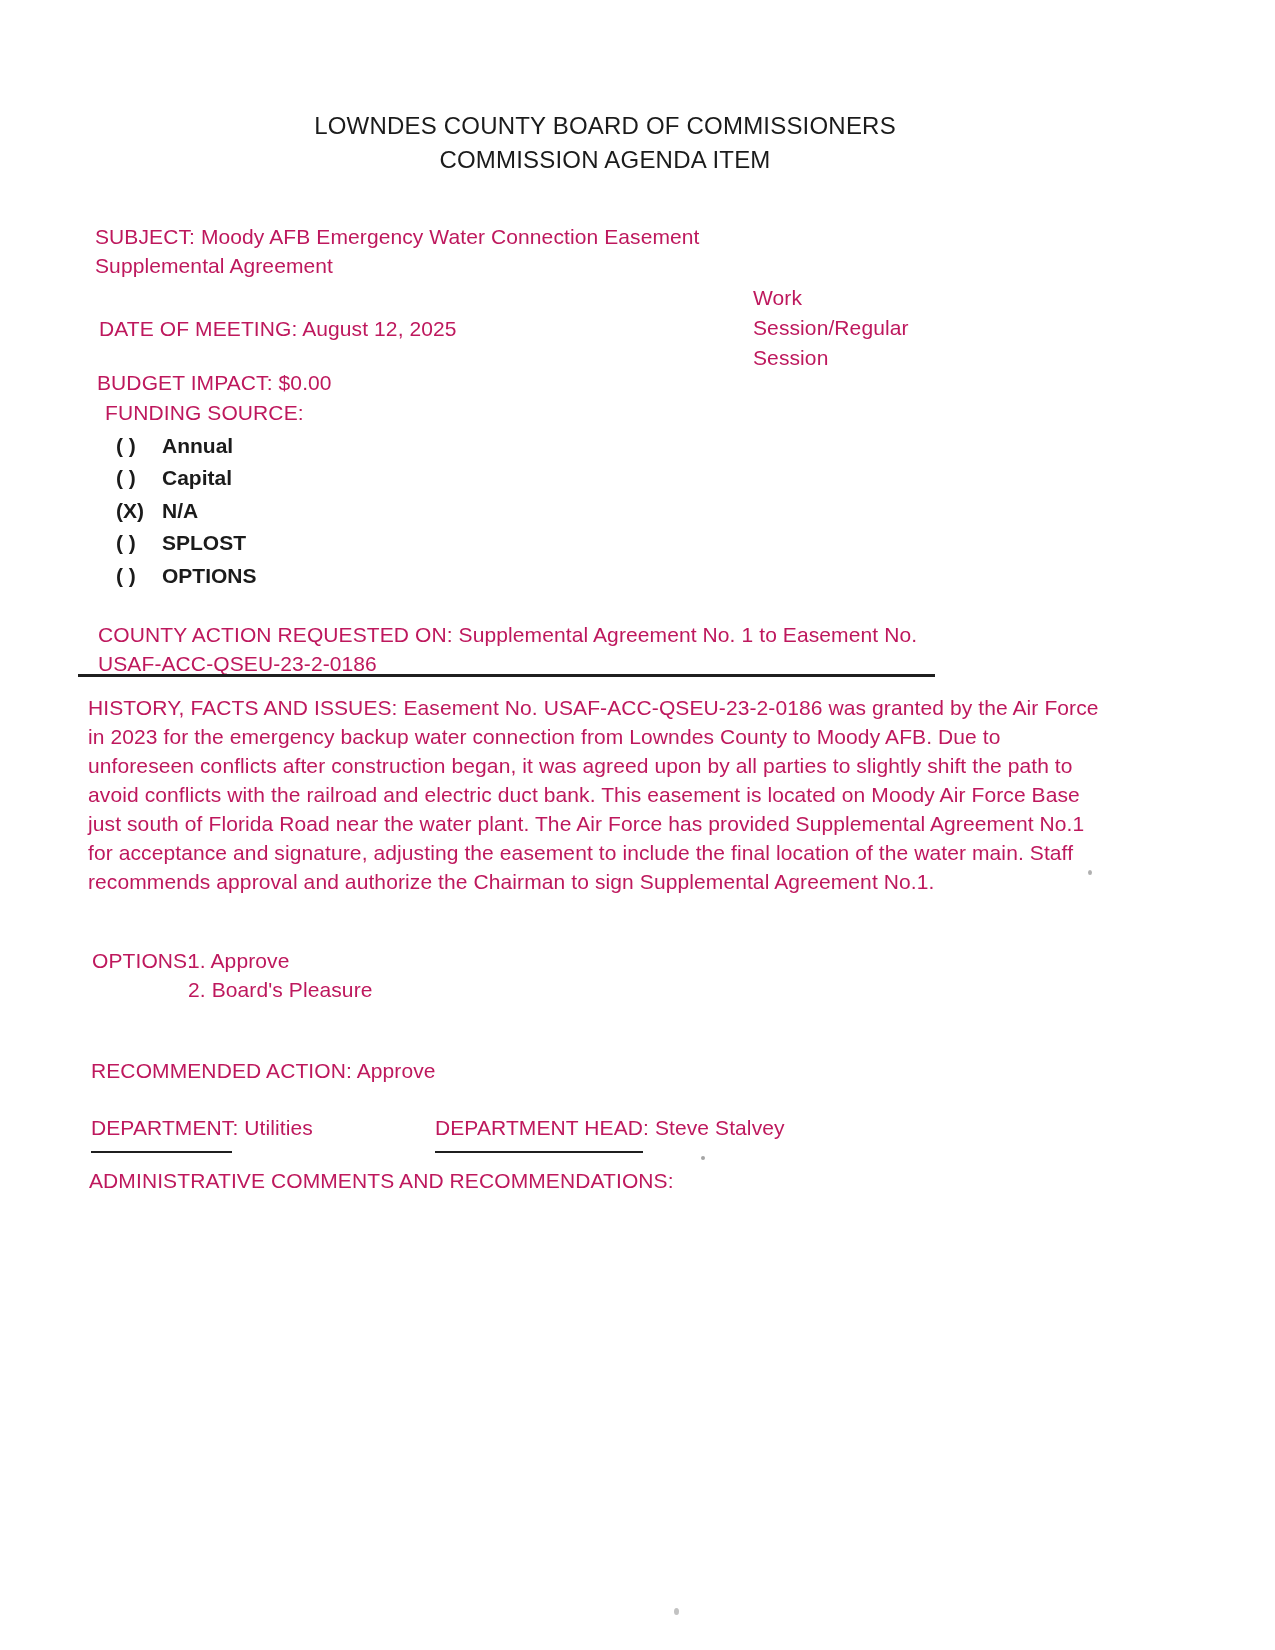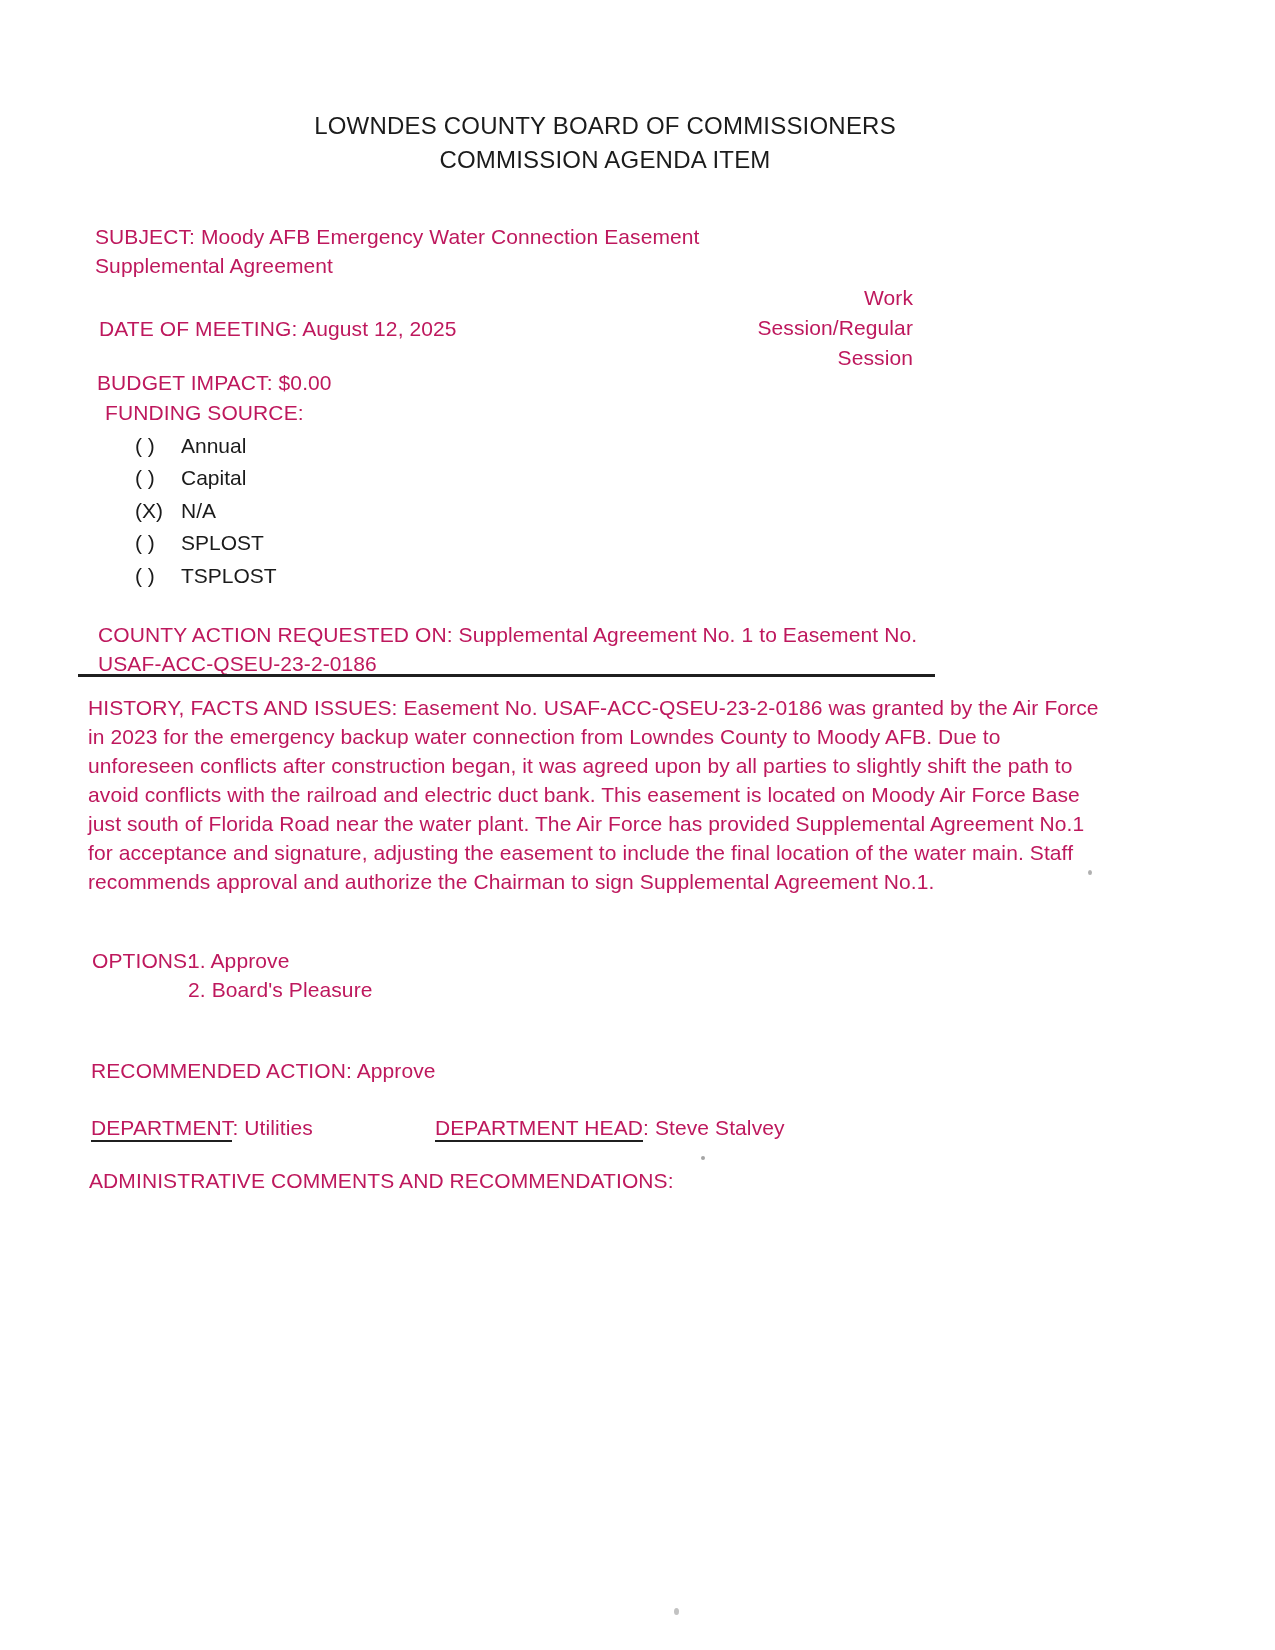--- a/index.html
+++ b/index.html
@@ -27,25 +27,25 @@
     position: absolute;
     top: 109px;
     left: 0;
     width: 1210px;
     text-align: center;
     font-size: 24px;
     line-height: 34px;
     letter-spacing: 0.2px;
   }
   .subject      { top: 222px; left: 95px;  width: 605px; }
-  .session-col  { top: 283px; left: 753px; width: 160px; line-height: 30px; text-align: right; }
+  .session-col  { top: 283px; left: 753px; width: 160px; line-height: 30px; }
   .date-line    { top: 314px; left: 99px; }
   .budget-line  { top: 368px; left: 97px; }
   .funding-label{ top: 398px; left: 105px; }
-  .funding-list { position: absolute; top: 430px; left: 135px; }
+  .funding-list { position: absolute; top: 430px; left: 116px; font-weight: bold; }
   .frow {
     height: 32.4px;
     line-height: 32.4px;
     font-size: 21px;
     white-space: pre;
   }
   .frow .mark { display: inline-block; width: 46px; }
   .county-action { top: 620px; left: 88px; width: 852px; margin-left: 10px; }
   .rule {
     position: absolute;
@@ -57,21 +57,21 @@
   }
   .history { top: 693px; left: 88px; width: 1022px; }
   .options-label { top: 946px; left: 92px; }
   .options-items { top: 946px; left: 188px; }
   .recommended   { top: 1056px; left: 91px; }
   .dept-line     { top: 1113px; left: 91px; }
   .dept-head-line{ top: 1113px; left: 435px; }
   .admin-line    { top: 1166px; left: 89px; }
   .ul {
     border-bottom: 2px solid #1f1f1f;
-    padding-bottom: 1px;
+    padding-bottom: 12px;
   }
   .speck {
     position: absolute;
     border-radius: 50%;
     background: #9a9a9a;
   }
   .speck-1 { top: 870px;  left: 1088px; width: 4px; height: 5px; background: #b0b0b0; }
   .speck-2 { top: 1156px; left: 701px;  width: 4px; height: 4px; background: #a5a5a5; }
   .speck-3 { top: 1608px; left: 674px;  width: 5px; height: 7px; background: #c2c2c2; }
 </style>
@@ -97,21 +97,21 @@
 
   <div class="txt budget-line">BUDGET IMPACT: $0.00</div>
 
   <div class="txt funding-label">FUNDING SOURCE:</div>
 
   <div class="funding-list">
     <div class="frow"><span class="mark">( )</span><span>Annual</span></div>
     <div class="frow"><span class="mark">( )</span><span>Capital</span></div>
     <div class="frow"><span class="mark">(X)</span><span>N/A</span></div>
     <div class="frow"><span class="mark">( )</span><span>SPLOST</span></div>
-    <div class="frow"><span class="mark">( )</span><span>TSPLOST</span></div>
+    <div class="frow"><span class="mark">( )</span><span>OPTIONS</span></div>
   </div>
 
   <div class="txt county-action">COUNTY ACTION REQUESTED ON: Supplemental Agreement No. 1 to Easement No. USAF-ACC-QSEU-23-2-0186</div>
 
   <div class="rule"></div>
 
   <div class="txt history">HISTORY, FACTS AND ISSUES: Easement No. USAF-ACC-QSEU-23-2-0186 was granted by the Air Force in 2023 for the emergency backup water connection from Lowndes County to Moody AFB. Due to unforeseen conflicts after construction began, it was agreed upon by all parties to slightly shift the path to avoid conflicts with the railroad and electric duct bank. This easement is located on Moody Air Force Base just south of Florida Road near the water plant. The Air Force has provided Supplemental Agreement No.1 for acceptance and signature, adjusting the easement to include the final location of the water main. Staff recommends approval and authorize the Chairman to sign Supplemental Agreement No.1.</div>
 
   <div class="txt options-label">OPTIONS:</div>
   <div class="txt options-items">

